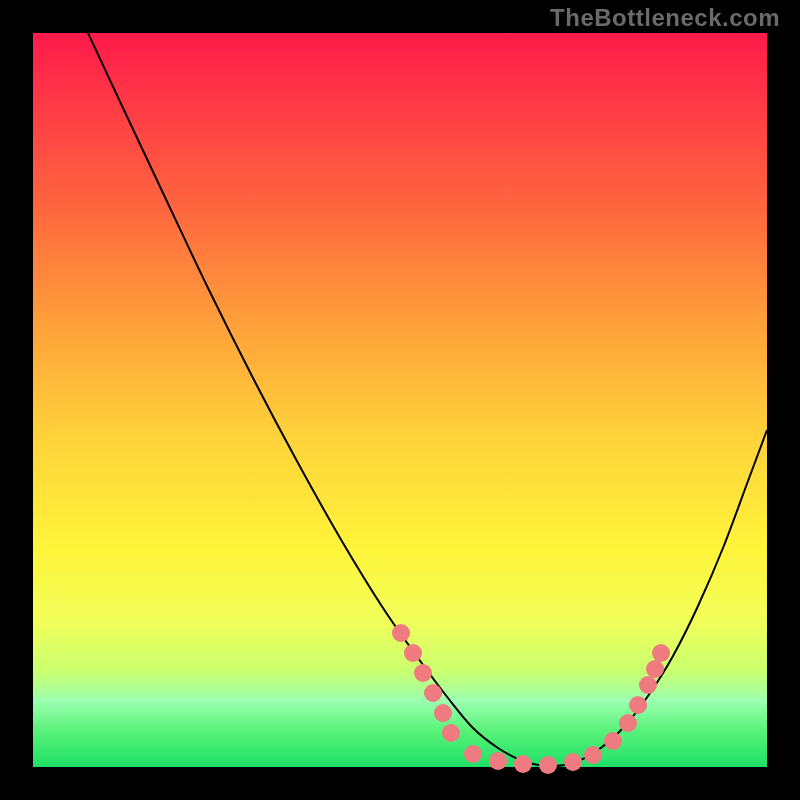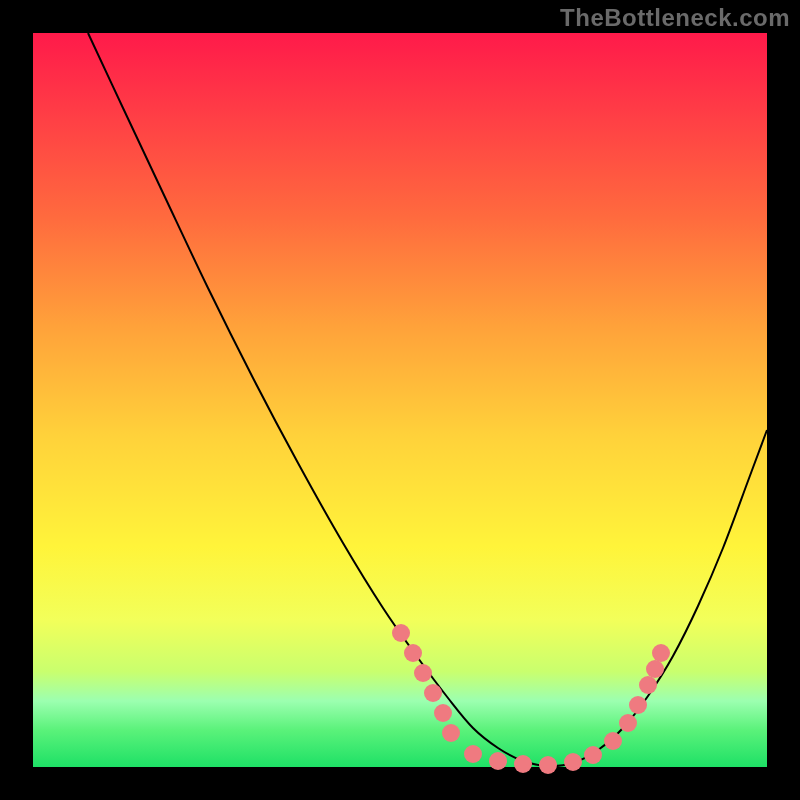--- a/index.html
+++ b/index.html
@@ -13,21 +13,21 @@
   }
   .stage {
     position: relative;
     width: 800px;
     height: 800px;
     background: #000;
   }
   .watermark {
     position: absolute;
     top: 4px;
-    right: 10px;
+    right: 20px;
     color: #6a6a6a;
     font-size: 24px;
     font-weight: 600;
     letter-spacing: 0.5px;
     user-select: none;
   }
   
   .plot-area {
     position: absolute;
     left: 33px;

